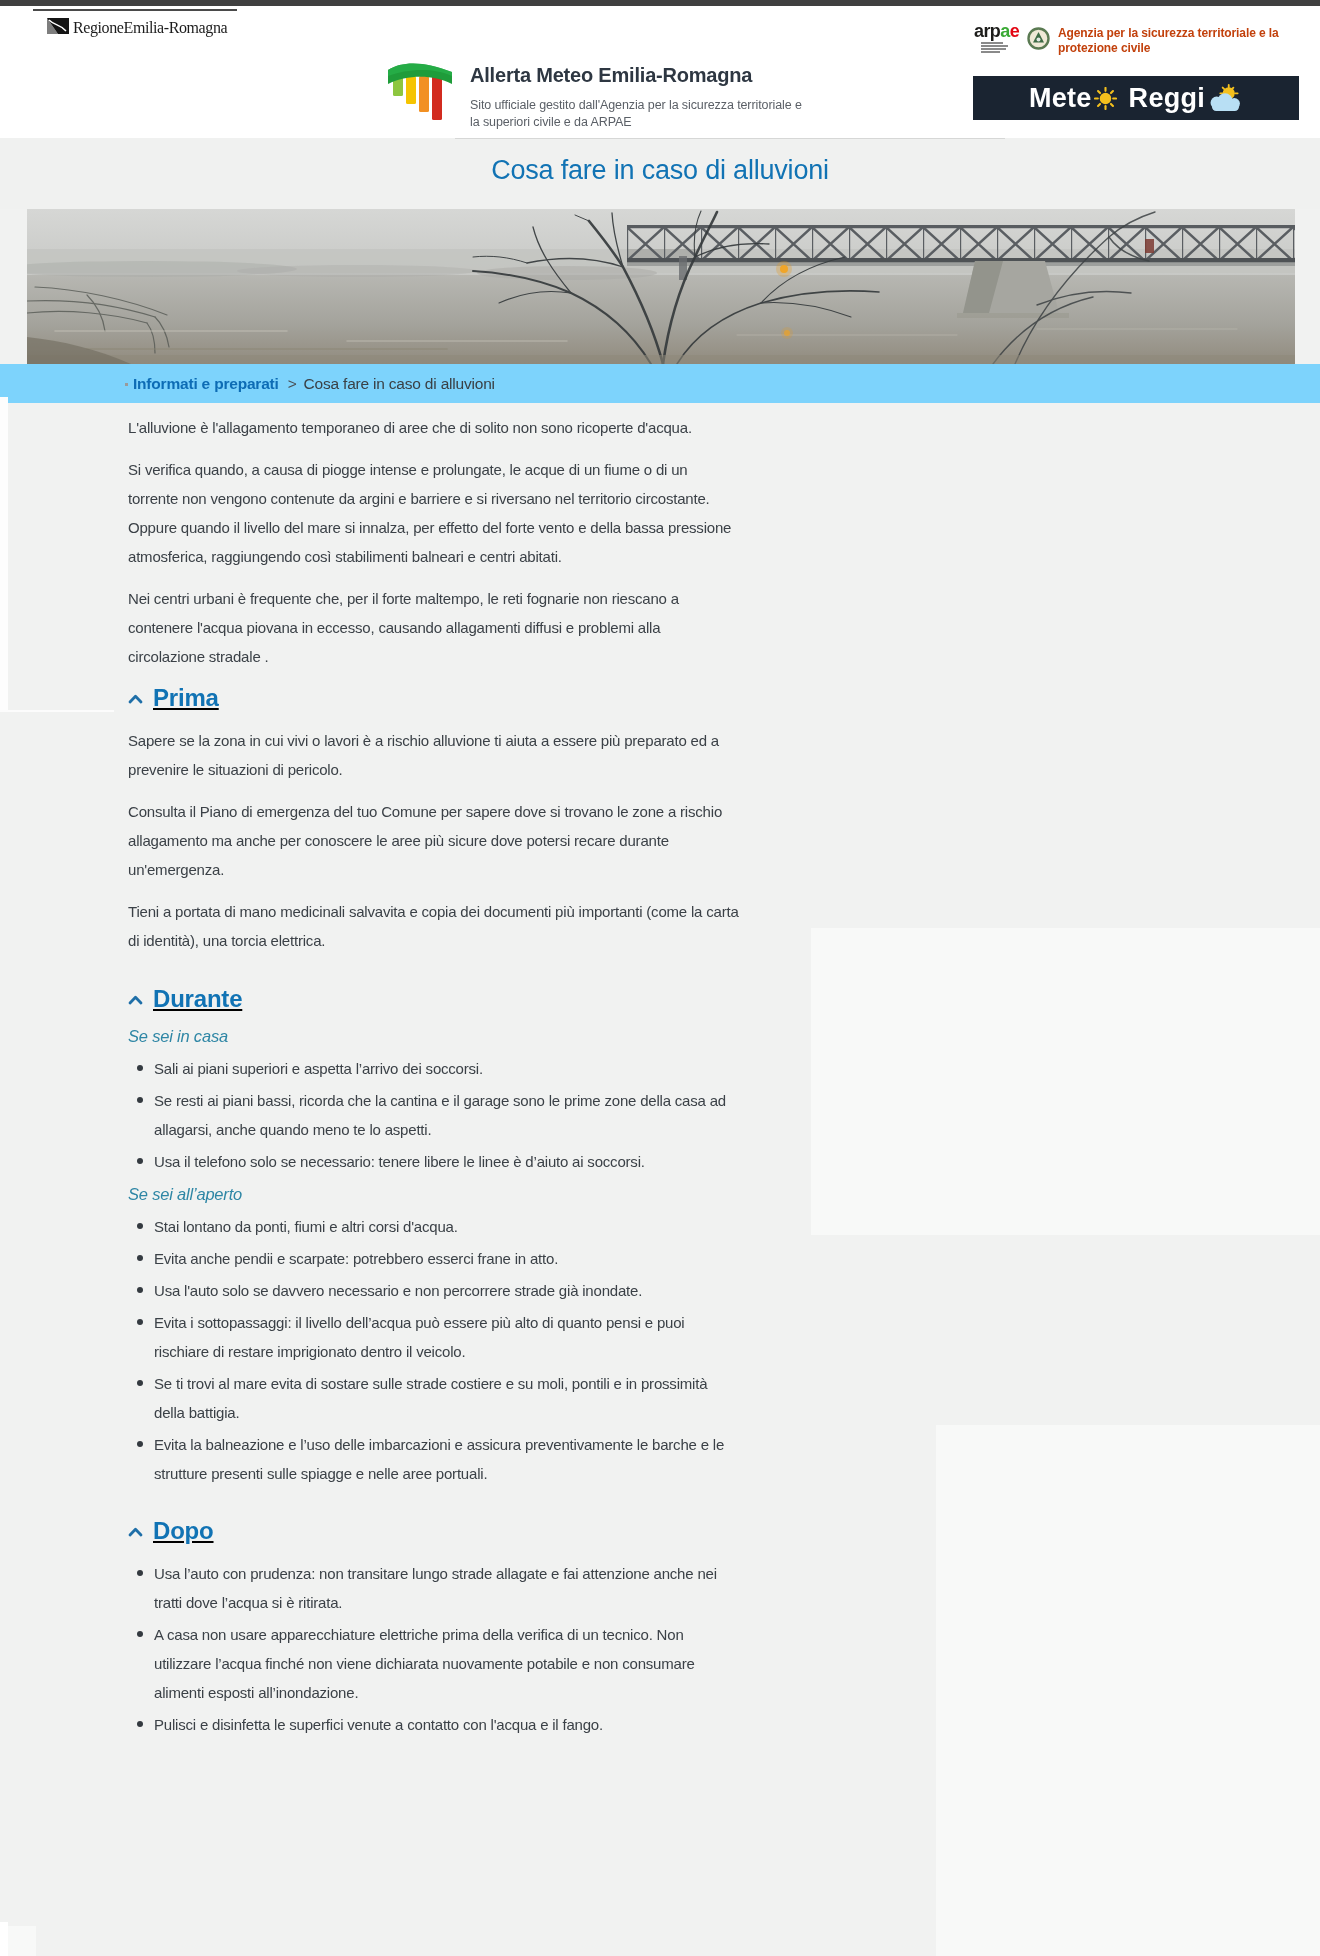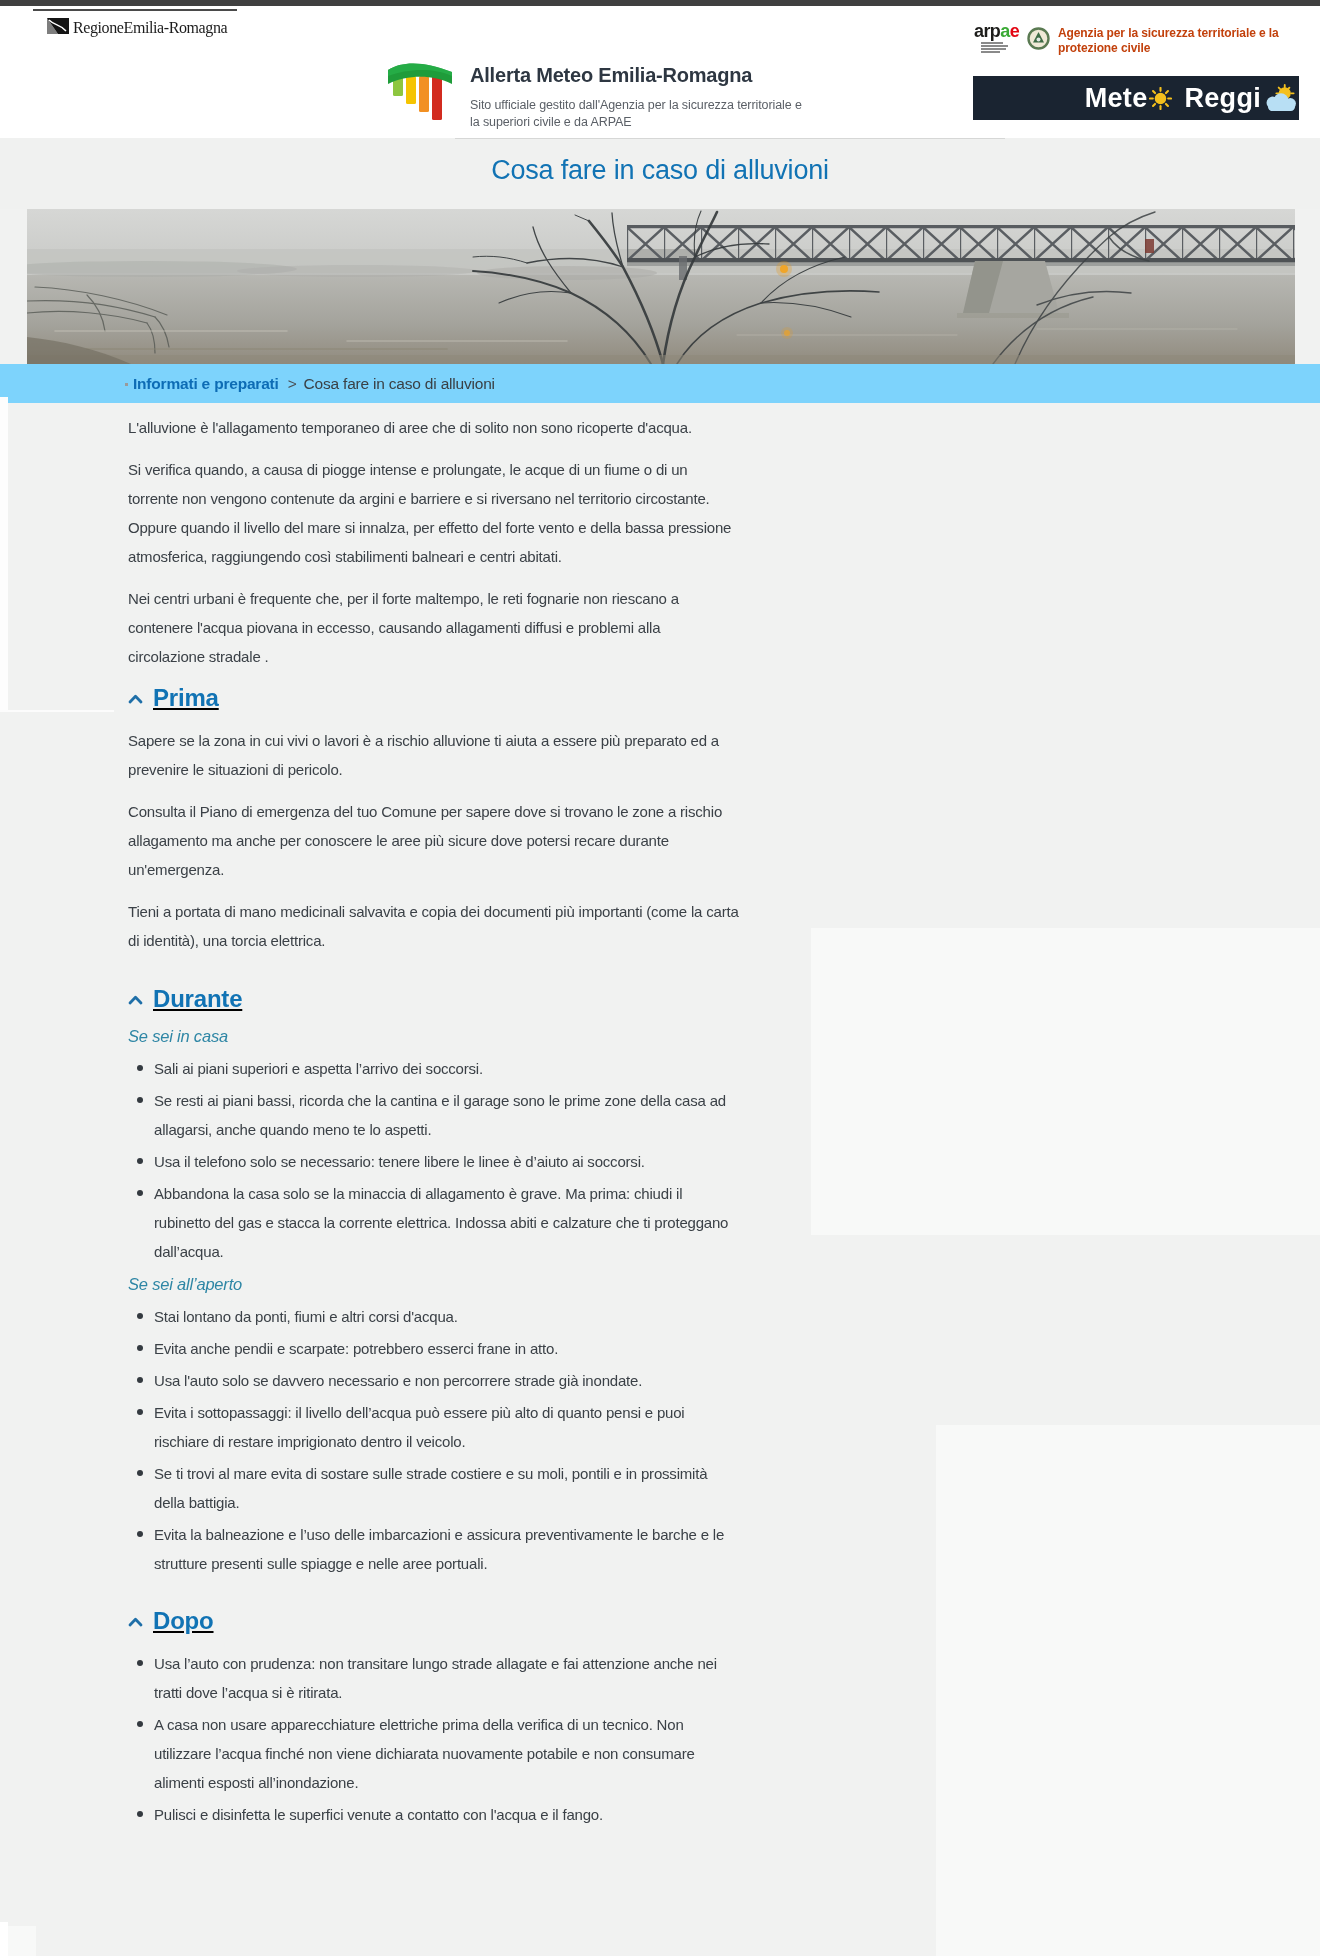--- a/index.html
+++ b/index.html
@@ -20,21 +20,21 @@
   .arpae{position:absolute;left:974px;top:16px;width:50px;cursor:pointer;}
   .arpae-word{font-size:18px;font-weight:800;letter-spacing:-0.6px;color:#1d1d1b;line-height:18px;}
   .arpae-word .g{color:#3aaa35;} .arpae-word .r{color:#e30613;}
   .arpae-micro{margin-top:2px;margin-left:7px;}
   .arpae-micro div{height:1.5px;background:#8a8a8a;margin-bottom:1.5px;}
   .m1{width:22px;} .m2{width:27px;} .m3{width:25px;} .m4{width:19px;}
   .emblem{position:absolute;left:1027px;top:21px;width:23px;height:23px;}
   .agency{position:absolute;left:1058px;top:20px;font-size:12px;font-weight:700;color:#c2410c;line-height:15px;letter-spacing:-0.1px;}
 
   .banner{position:absolute;left:973px;top:70px;width:326px;height:44px;background:#1a2431;
-          display:flex;align-items:center;justify-content:flex-end;gap:2px;cursor:pointer;
+          display:flex;align-items:center;justify-content:center;gap:2px;cursor:pointer;
           color:#fff;font-weight:800;font-size:27px;letter-spacing:0.3px;}
   .banner svg{display:block;}
 
   
   .title-band{height:71px;background:#f0f1f0;}
   .page-title{margin:0;padding-top:17px;text-align:center;font-size:27px;font-weight:400;
               color:#1173b4;letter-spacing:-0.2px;}
 
   
   .hero{margin:0 25px 0 27px;height:155px;position:relative;overflow:hidden;}
@@ -291,21 +291,20 @@
             </svg>
         </span>
         <h2>Durante</h2>
       </div>
 
       <div class="subhead">Se sei in casa</div>
       <ul class="blist">
         <li>Sali ai piani superiori e aspetta l’arrivo dei soccorsi.</li>
         <li>Se resti ai piani bassi, ricorda che la cantina e il garage sono le prime zone della casa ad allagarsi, anche quando meno te lo aspetti.</li>
         <li>Usa il telefono solo se necessario: tenere libere le linee è d’aiuto ai soccorsi.</li>
-        <li>Abbandona la casa solo se la minaccia di allagamento è grave. Ma prima: chiudi il rubinetto del gas e stacca la corrente elettrica. Indossa abiti e calzature che ti proteggano dall’acqua.</li>
       </ul>
 
       <div class="subhead">Se sei all’aperto</div>
       <ul class="blist">
         <li>Stai lontano da ponti, fiumi e altri corsi d'acqua.</li>
         <li>Evita anche pendii e scarpate: potrebbero esserci frane in atto.</li>
         <li>Usa l'auto solo se davvero necessario e non percorrere strade già inondate.</li>
         <li>Evita i sottopassaggi: il livello dell’acqua può essere più alto di quanto pensi e puoi rischiare di restare imprigionato dentro il veicolo.</li>
         <li>Se ti trovi al mare evita di sostare sulle strade costiere e su moli, pontili e in prossimità della battigia.</li>
         <li>Evita la balneazione e l’uso delle imbarcazioni e assicura preventivamente le barche e le strutture presenti sulle spiagge e nelle aree portuali.</li>

